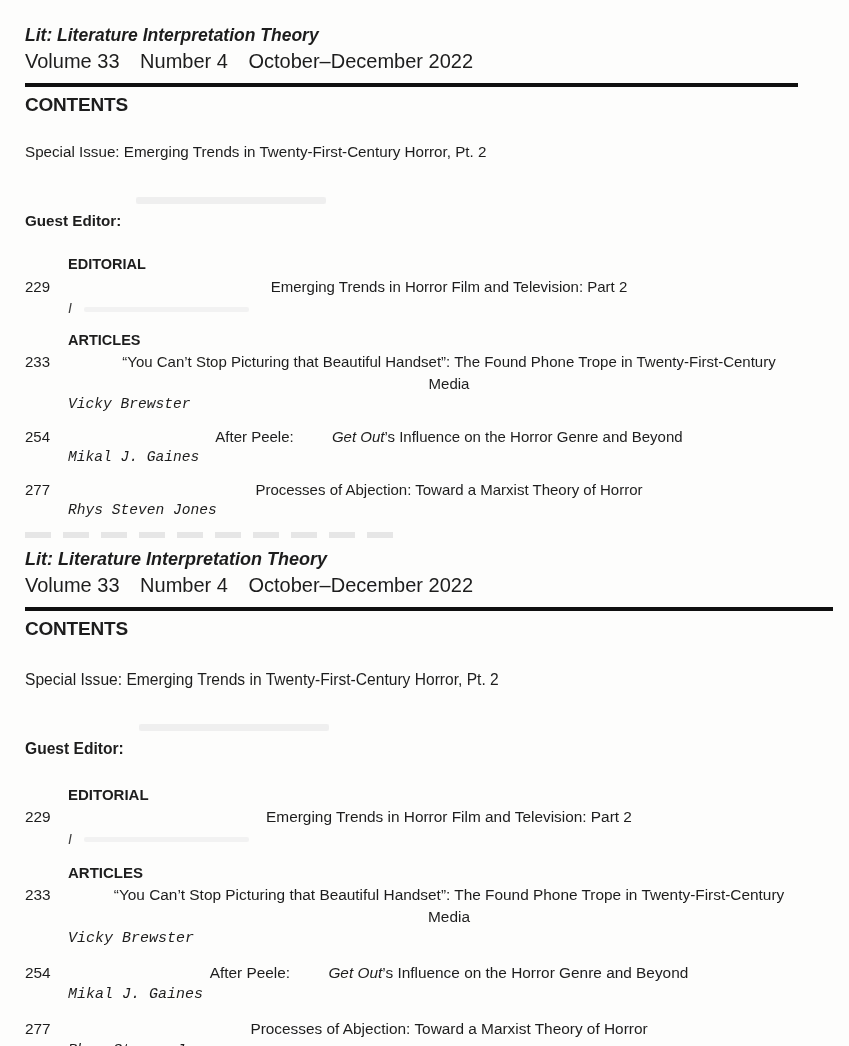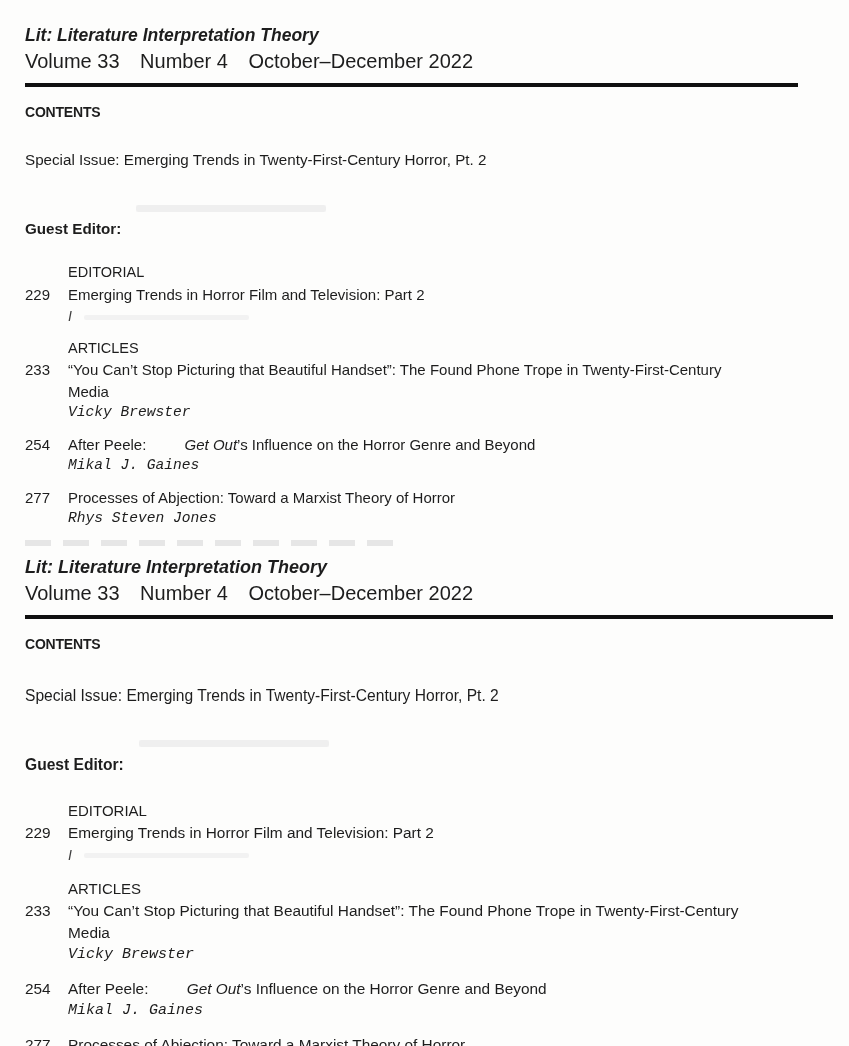--- a/index.html
+++ b/index.html
@@ -12,38 +12,38 @@
     -webkit-font-smoothing: antialiased;
   }
   .doc { padding: 26px 16px 0 25px; }
 
   .page { display: block; }
 
   .jtitle { font-size: 17.5px; font-weight: 700; margin: 0; line-height: 19px; letter-spacing: 0; font-style: italic; }
   .volline { margin-top: 8px; font-size: 20px; line-height: 16px; }
   .volline span + span { margin-left: 15px; }
   .rule { margin-top: 14px; height: 4px; background: #101010; width: 773px; }
-  .contents { margin-top: 17px; font-size: 14px; font-weight: 700; line-height: 17px; letter-spacing: -0.2px; }
+  .contents { margin-top: 9px; font-size: 19px; font-weight: 700; line-height: 17px; letter-spacing: -0.2px; }
   .special { margin-top: 30px; font-size: 15.2px; font-weight: 400; line-height: 18px; }
   .guestwrap { margin-top: 9px; white-space: nowrap; }
   .guest { font-size: 15.2px; font-weight: 700; line-height: 18px; display: inline-block; vertical-align: middle; margin-top: 42px; }
 
   .smudge { background: #ededed; border-radius: 2px; display: inline-block; }
   .smudge-guest { width: 190px; height: 7px; margin-left: 15px; vertical-align: middle; opacity: .9; }
   .smudge-top {
     display: block; width: 368px; height: 6px; margin-bottom: 12px;
     background: repeating-linear-gradient(90deg, #e6e6e6 0 26px, transparent 26px 38px);
     border-radius: 0;
   }
 
   .sections { margin-top: 24px; }
-  .sec-heading { margin-left: 43px; font-weight: 400; font-size: 14.5px; line-height: 21.5px; }
+  .sec-heading { margin-left: 43px; font-weight: 700; font-size: 14.5px; line-height: 21.5px; }
   .entry { display: grid; grid-template-columns: 43px auto; font-size: 15px; line-height: 21.5px; margin: 0 0 10px 0; }
   .pagenum { }
-  .entry-title { max-width: 762px; }
+  .entry-title { max-width: 762px; text-align: center; }
   .author { font-style: italic; font-size: 14.6px; font-family: Liberation Mono, monospace; }
   .i { font-style: italic; margin-left: 34px; }
   .remnant-line { line-height: 21.5px; }
   .remnant { font-style: italic; color: #3f3f3f; font-size: 14px; }
   .smudge-inline { width: 165px; height: 5px; margin-left: 12px; opacity: .65; vertical-align: middle; }
 
   
   .pg2 .jtitle { font-size: 18px; }
   .pg2 .rule { width: 808px; }
   .pg2 .special { margin-top: 34px; font-size: 15.6px; }

